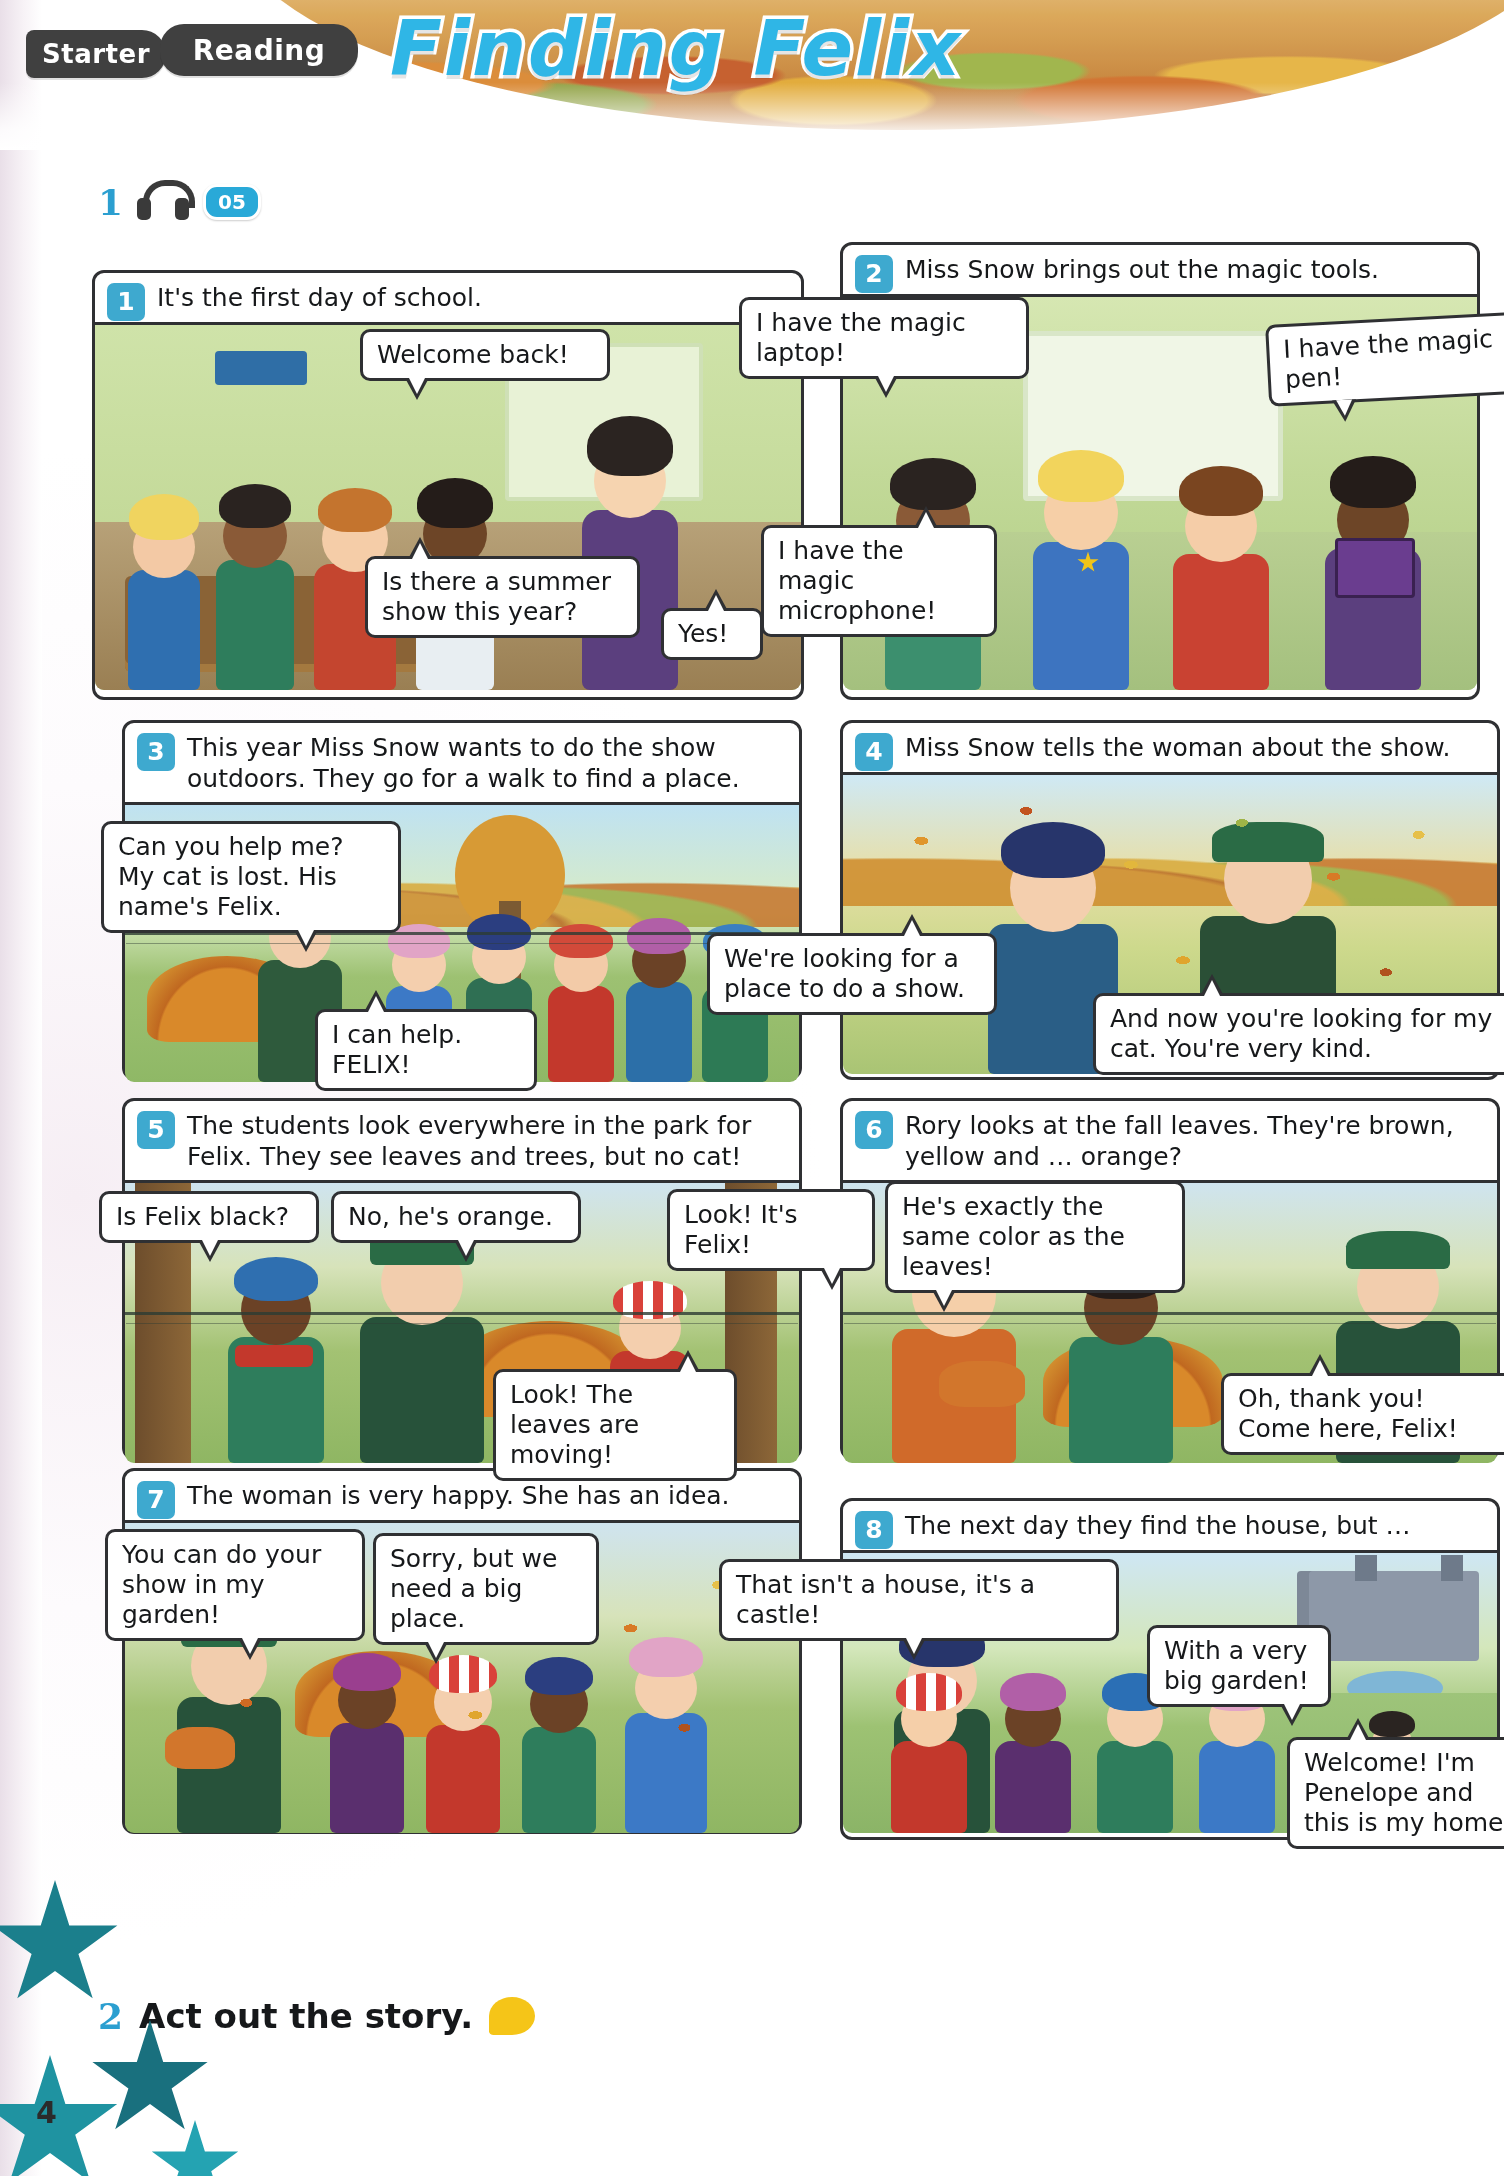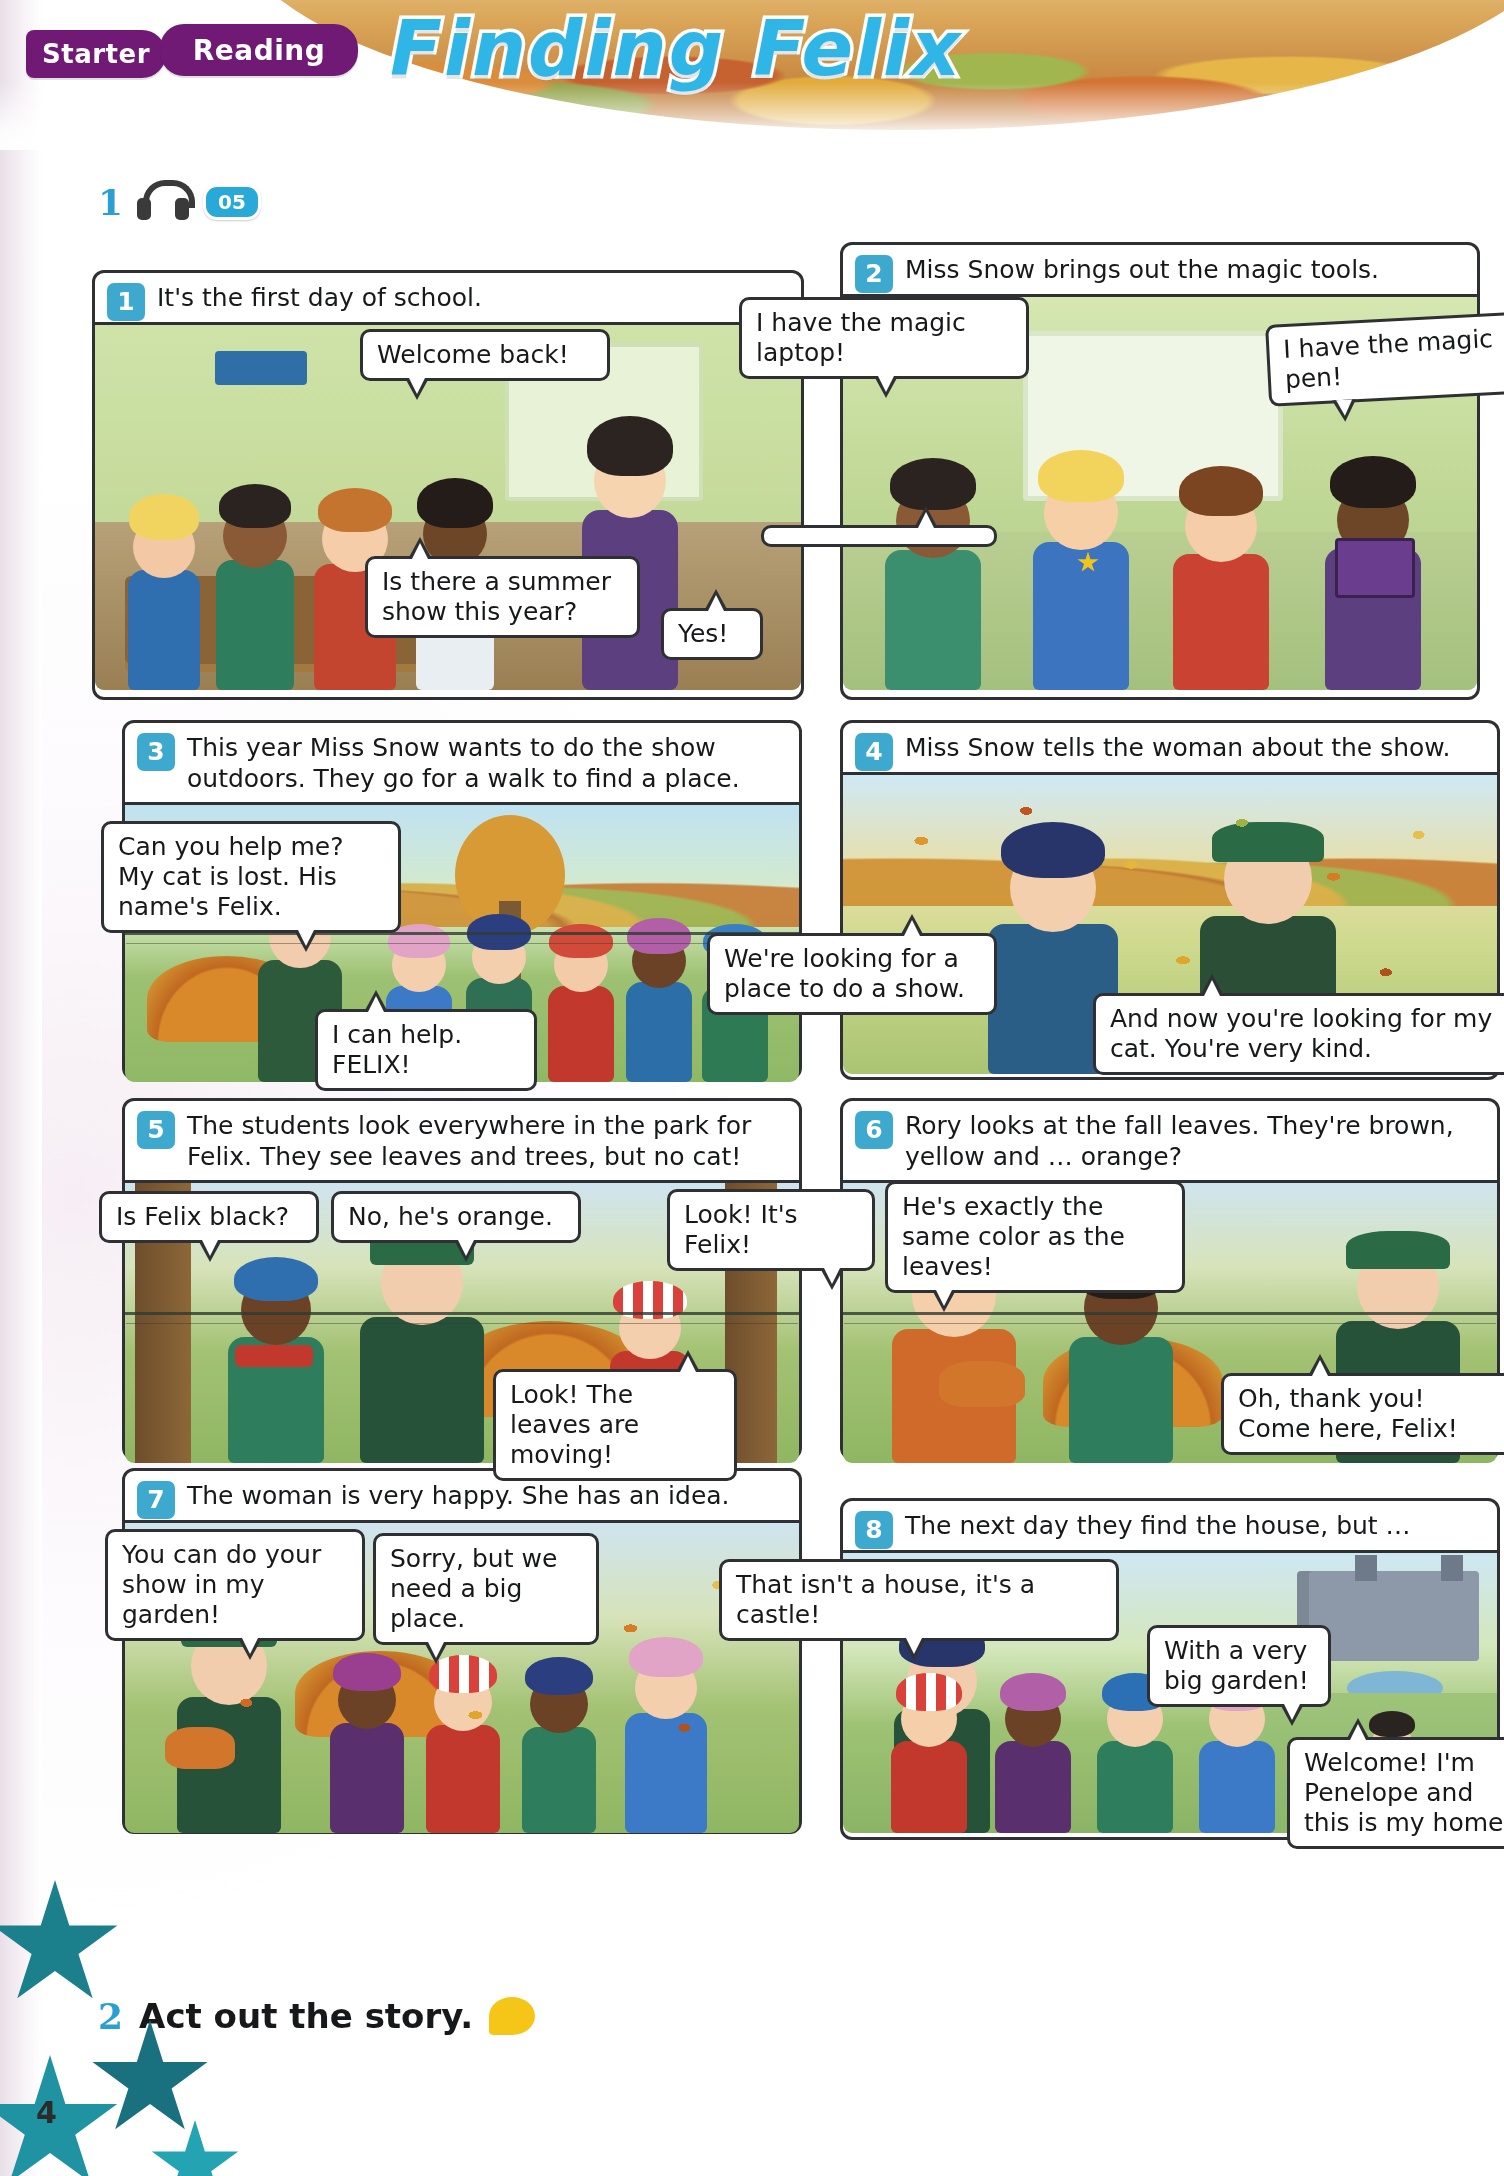--- a/index.html
+++ b/index.html
@@ -56,21 +56,21 @@
     opacity: .92;
   }
   #headerFade {
     position: absolute;
     left: 0; top: 0; width: 100%; height: 150px;
     background: linear-gradient(180deg, rgba(255,255,255,0) 55%, rgba(255,255,255,.85) 86%, #fff 100%);
   }
   .pill {
     position: absolute;
     display: flex; align-items: center; justify-content: center;
-    background: #701a75;
+    background: #404040;
     color: #ffffff;
     border-radius: 24px;
     font-family: "DejaVu Sans", sans-serif;
     font-weight: bold;
     letter-spacing: .5px;
     box-shadow: 0 2px 0 rgba(0,0,0,.12);
   }
   #pillStarter { left: 26px; top: 30px; width: 140px; height: 48px; font-size: 26px; border-radius: 8px 24px 24px 8px;}
   #pillReading { left: 160px; top: 24px; width: 198px; height: 52px; font-size: 28px; }
   #bookTitle {
@@ -440,20 +440,21 @@
     </div>
     <div class="bub" style="left:-104px; top:52px; width:290px;">
       <span>I have the magic laptop!</span>
       <span class="tail tail-d" style="left:132px;"></span>
     </div>
     <div class="bub" style="left:424px; top:72px; width:300px; transform:rotate(-3deg);">
       <span>I have the magic pen!</span>
       <span class="tail tail-d" style="left:60px;"></span>
     </div>
     <div class="bub" style="left:-82px; top:280px; width:236px;">
+      <span>I have the magic microphone!</span>
       <span class="tail tail-u" style="left:150px;"></span>
     </div>
   </div>
 
   <div class="panel" style="left:30px; top:470px; width:680px; height:360px;">
     <div class="caption">
       <span class="num-box">3</span>
       <span>This year Miss Snow wants to do the show outdoors. They go for a walk to find a place.</span>
     </div>
     <div class="art scene-park leaves treeline fence" style="height:277px;">

